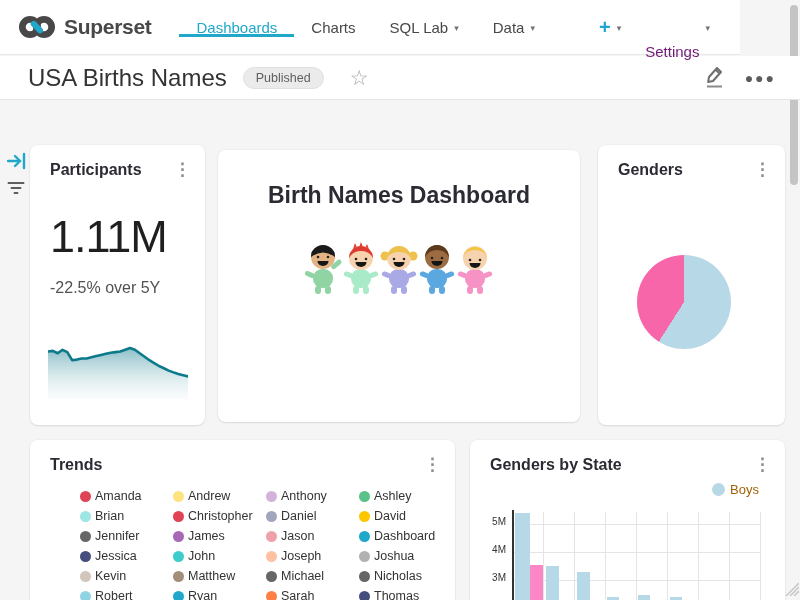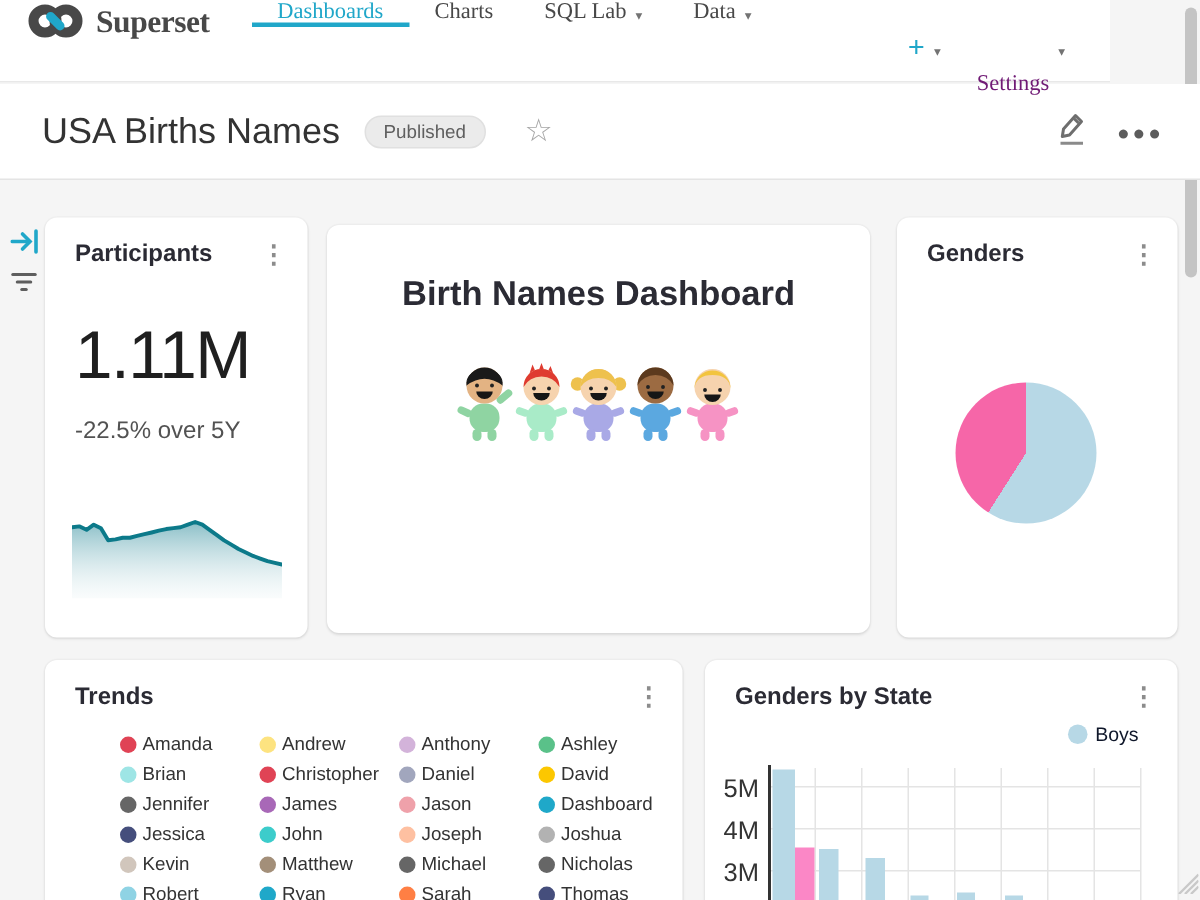--- a/index.html
+++ b/index.html
@@ -2,35 +2,35 @@
 <html><head>
 <meta charset="utf-8">
 <style>
   * { margin:0; padding:0; box-sizing:border-box; }
   html,body { background:#fff; }
   body { font-family:"Liberation Sans", sans-serif; color:#333; }
   .stage { position:relative; width:800px; height:600px; overflow:hidden; background:#F5F5F5; }
 
   
   .nav { position:absolute; left:0; top:0; width:740px; height:55px; background:#fff;
-         border-bottom:1px solid #E8E8E8; display:flex; align-items:flex-start; z-index:5;font-family:Liberation Serif, serif; }
+         border-bottom:1px solid #E8E8E8; display:flex; align-items:center; z-index:5; }
   .brand { display:flex; align-items:center; gap:8px; padding-left:18px; }
   .brand-text { font-size:21px; font-weight:bold; color:#484848; letter-spacing:-0.3px; }
   .nav-menu { display:flex; align-items:stretch; margin-left:28px; }
   .nav-item { display:flex; align-items:center; gap:6px; padding:0 17px; font-size:15px;
               color:#484848; cursor:pointer; position:relative; }
   .nav-item.active { color:#20A7C9; }
   .nav-item.active::after { content:""; position:absolute; left:0; right:0; bottom:-1px; height:3px; background:#20A7C9; }
   .caret { font-size:9px; color:#737373; transform:translateY(1px); }
   .nav-right { margin-left:auto; display:flex; align-items:center; gap:6px; padding-right:30px; }
   .plus-btn { color:#20A7C9; font-size:20px; font-weight:bold; cursor:pointer; }
   .settings { font-size:15px; color:#701a75; margin-left:18px; cursor:pointer;margin-top:48px; }
 
   
-  .dash-header { position:absolute; left:0; top:56px; width:800px; height:64px; background:#fff;
+  .dash-header { position:absolute; left:0; top:56px; width:800px; height:44px; background:#fff;
                  border-bottom:1px solid #E4E4E4; display:flex; align-items:center; z-index:4; }
   .dash-title { font-size:24px; color:#333; margin-left:28px; font-weight:400; }
   .badge { margin-left:16px; background:#EBEBEB; border:1px solid #E0E0E0; color:#5F5F5F;
            font-size:12.5px; padding:3px 12px; border-radius:12px; cursor:pointer; }
   .fav-star { margin-left:26px; font-size:21px; color:#A6A6A6; cursor:pointer; }
   .header-actions { margin-left:auto; display:flex; align-items:center; gap:18px; padding-right:24px; }
   .edit-icon { cursor:pointer; }
   .ellipsis { color:#5C5C5C; font-size:14px; letter-spacing:2px; cursor:pointer; font-weight:bold; }
 
   
@@ -59,25 +59,25 @@
   
   .legend-grid { position:absolute; left:50px; top:46px; width:372px;
                  display:grid; grid-template-columns:repeat(4, 1fr); grid-auto-rows:20px; }
   .legend-item { display:flex; align-items:center; gap:4px; cursor:pointer; }
   .legend-dot { width:11px; height:11px; border-radius:50%; flex:0 0 auto; }
   .legend-name { font-size:12.5px; color:#333; white-space:nowrap; }
 
   
   .gbs-legend { position:absolute; top:42px; right:26px; display:flex; align-items:center; gap:5px; cursor:pointer; }
   .gbs-legend .legend-dot { width:13px; height:13px; }
-  .gbs-legend-label { font-size:13px; color:#0f172a; }
+  .gbs-legend-label { font-size:13px; color:#a16207; }
   .axis-line { position:absolute; width:2px; background:#333; }
   .gridline-h { position:absolute; height:1px; background:#E4E4E4; }
   .gridline-v { position:absolute; width:1px; background:#E4E4E4; }
-  .ytick { position:absolute; width:36px; text-align:right; font-size:17px; color:#333; }
+  .ytick { position:absolute; width:36px; text-align:right; font-size:10px; color:#333; }
   .bar { position:absolute; }
 
   
   .scroll-thumb { position:absolute; right:2px; top:5px; width:8px; height:180px;
                   background:#C4C4C4; border-radius:4px; cursor:pointer; }
 </style>
 </head>
 <body>
 
 <div class="stage">

